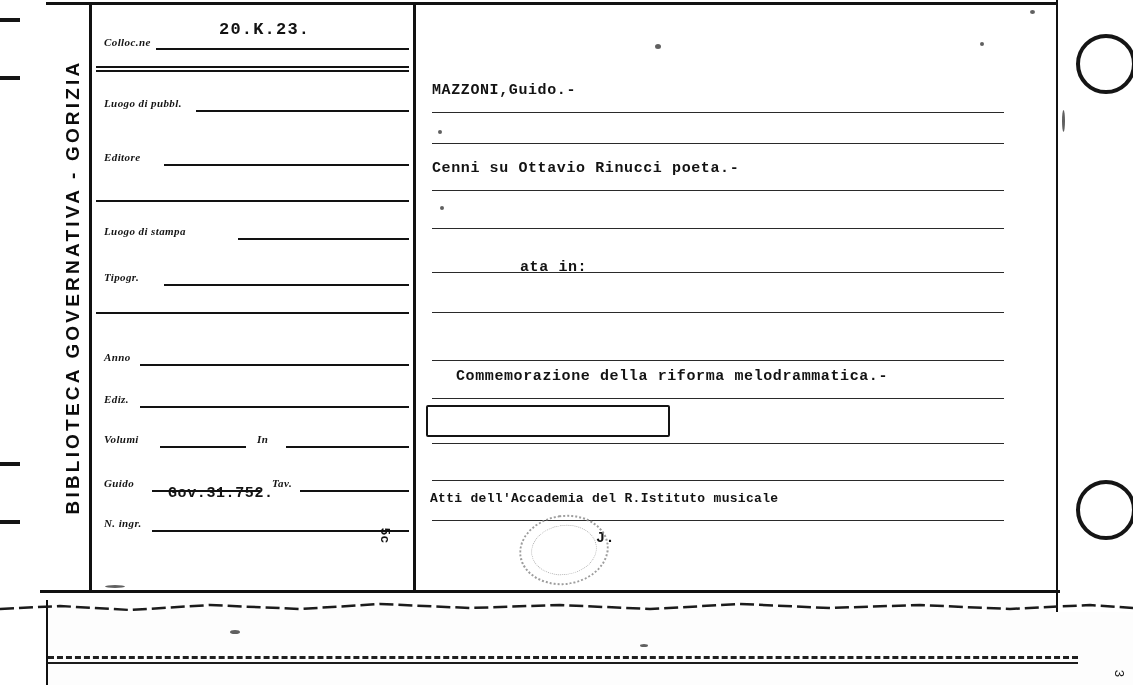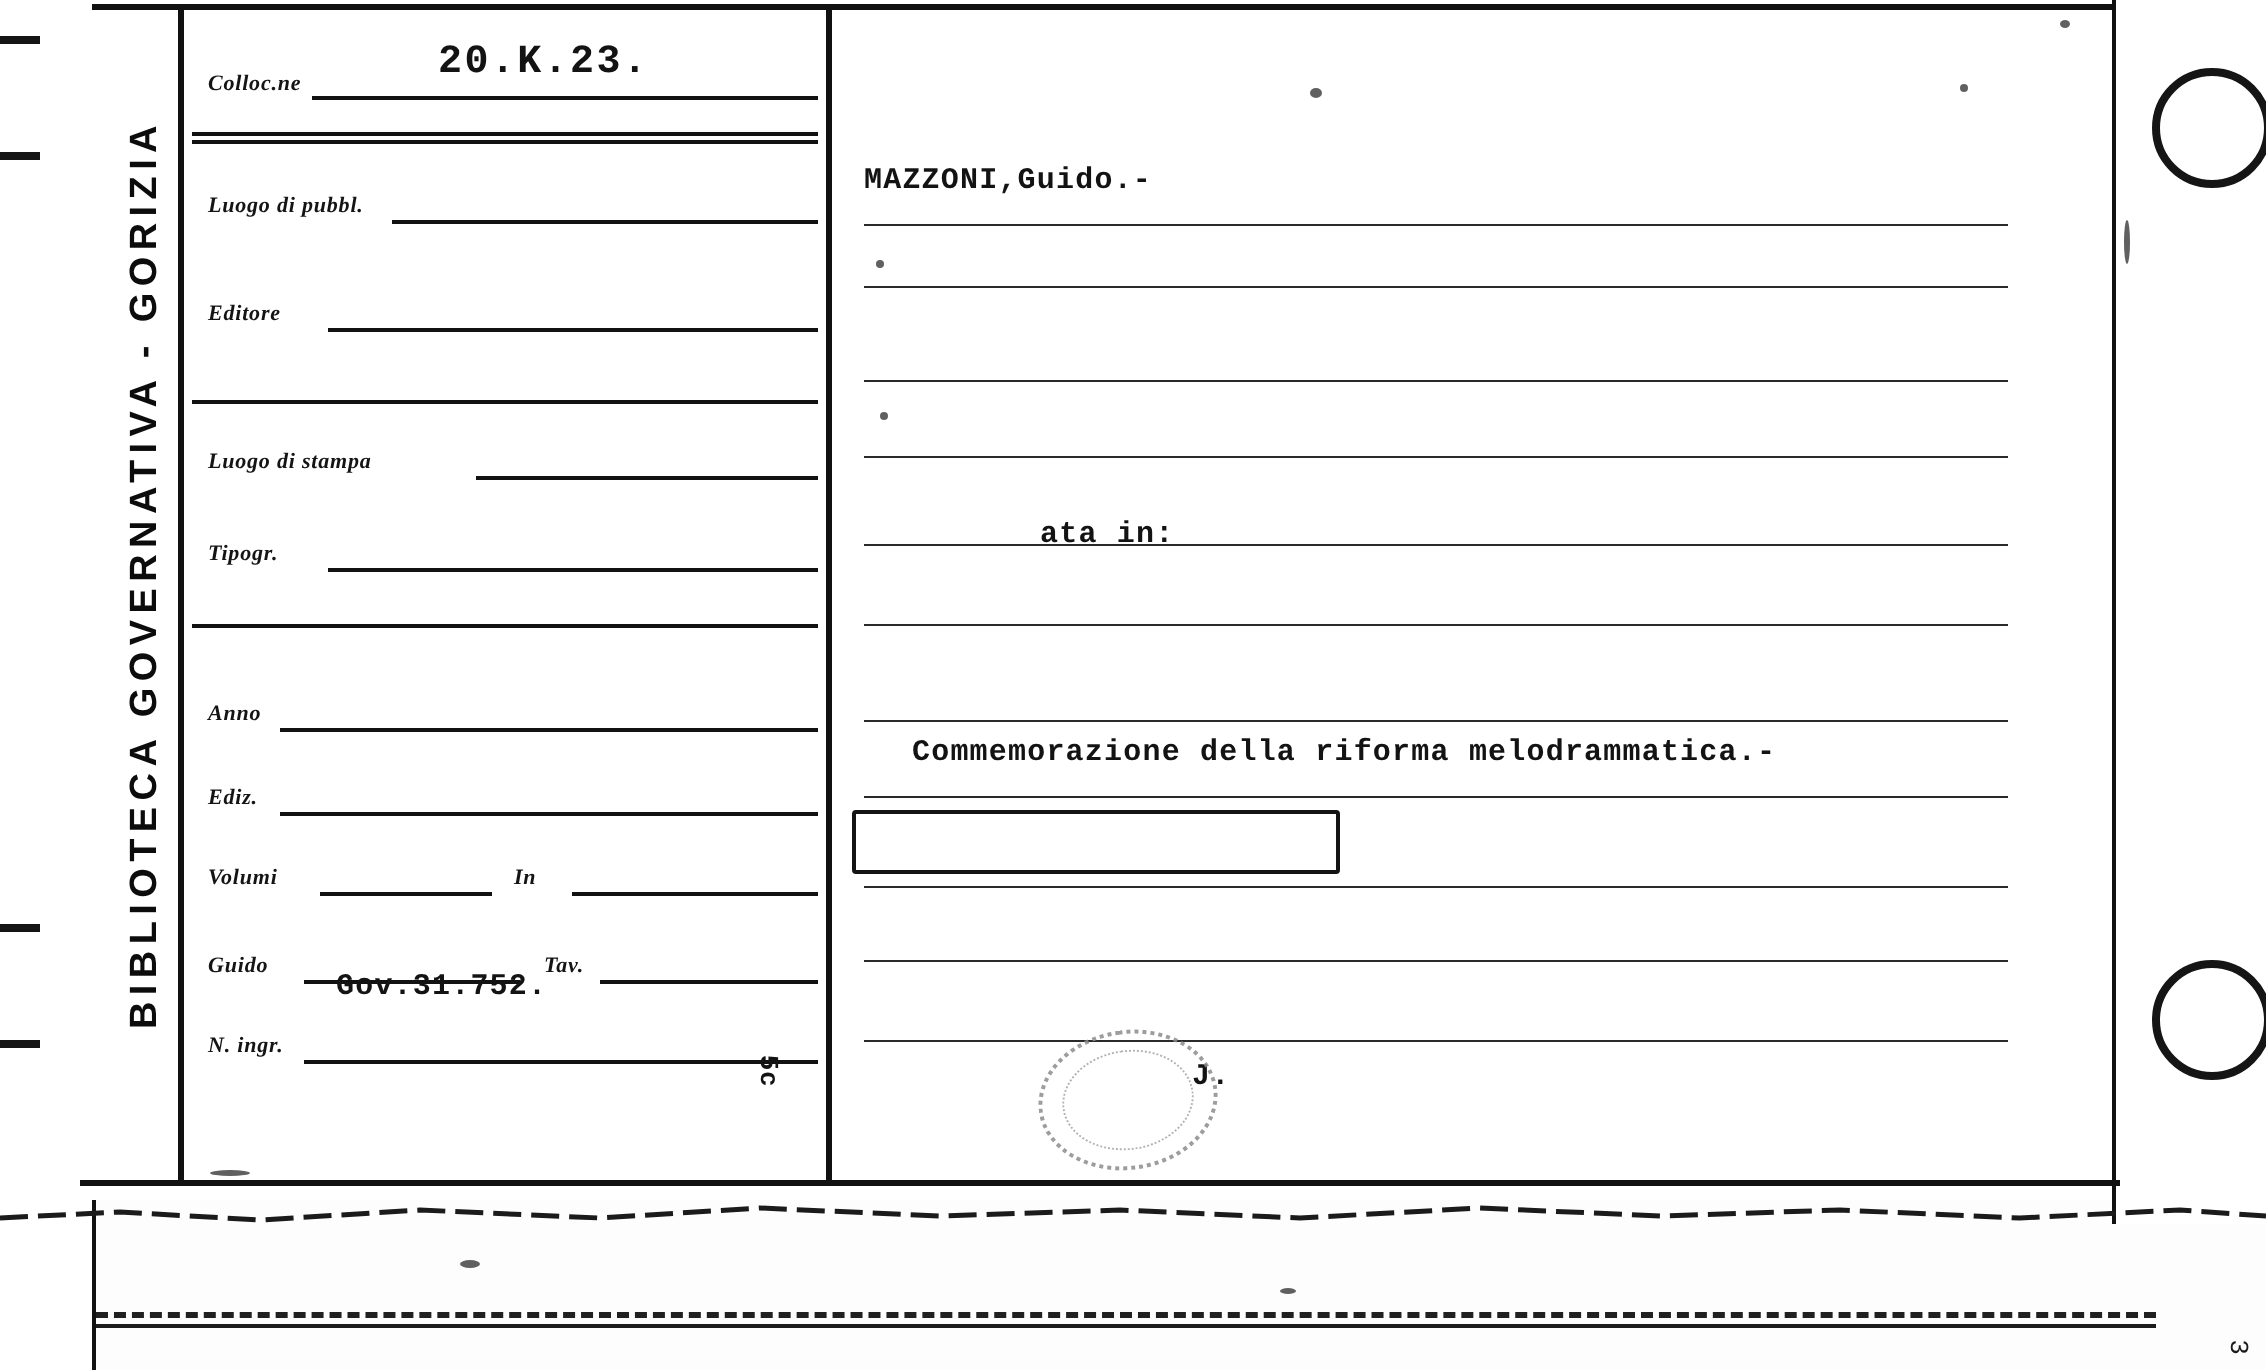--- a/index.html
+++ b/index.html
@@ -134,21 +134,21 @@
   .tw {
     position: absolute;
     font-family: "Liberation Mono", monospace;
     font-weight: bold;
     font-size: 15px;
     color: #131313;
     white-space: nowrap;
     letter-spacing: .6px;
   }
   .tw.small { font-size: 13px; letter-spacing: .3px; }
-  .tw.big   { font-size: 20px; letter-spacing: 1.2px; }
+  .tw.big   { font-size: 17px; letter-spacing: 1.2px; }
 
   .bracket {
     position: absolute;
     border: 2px solid #141414;
     border-radius: 2px;
   }
 
   
   .stamp {
     position: absolute;
@@ -260,28 +260,30 @@
   <div class="rule thin" style="left:432px; top:272px; width:572px;"></div>
   <div class="rule thin" style="left:432px; top:312px; width:572px;"></div>
   <div class="rule thin" style="left:432px; top:360px; width:572px;"></div>
   <div class="rule thin" style="left:432px; top:398px; width:572px;"></div>
   <div class="rule thin" style="left:432px; top:443px; width:572px;"></div>
   <div class="rule thin" style="left:432px; top:480px; width:572px;"></div>
   <div class="rule thin" style="left:432px; top:520px; width:572px;"></div>
 
   <div class="tw" style="left:432px; top:82px;">MAZZONI,Guido.-</div>
 
+  <div class="tw" style="left:432px; top:160px;">Cenni su Ottavio Rinucci poeta.-</div>
 
   <div class="tw" style="left:520px; top:240px;margin-top:19px;">ata in:</div>
 
 
   <div class="tw" style="left:428px; top:368px;margin-left:28px;">Commemorazione della riforma melodrammatica.-</div>
 
   <div class="bracket" style="left:426px; top:405px; width:240px; height:28px;"></div>
 
+  <div class="tw small" style="left:430px; top:491px;">Atti dell'Accademia del R.Istituto musicale</div>
 
   <div class="tw small" style="left:376px; top:528px; transform:rotate(90deg);">5c</div>
   <div class="tw" style="left:596px; top:530px;">J.</div>
 
   <div class="stamp">
     <div class="stamp-inner"></div>
   </div>
 
   <div class="torn-line">
     <svg width="1133" height="14" viewBox="0 0 1133 14">

